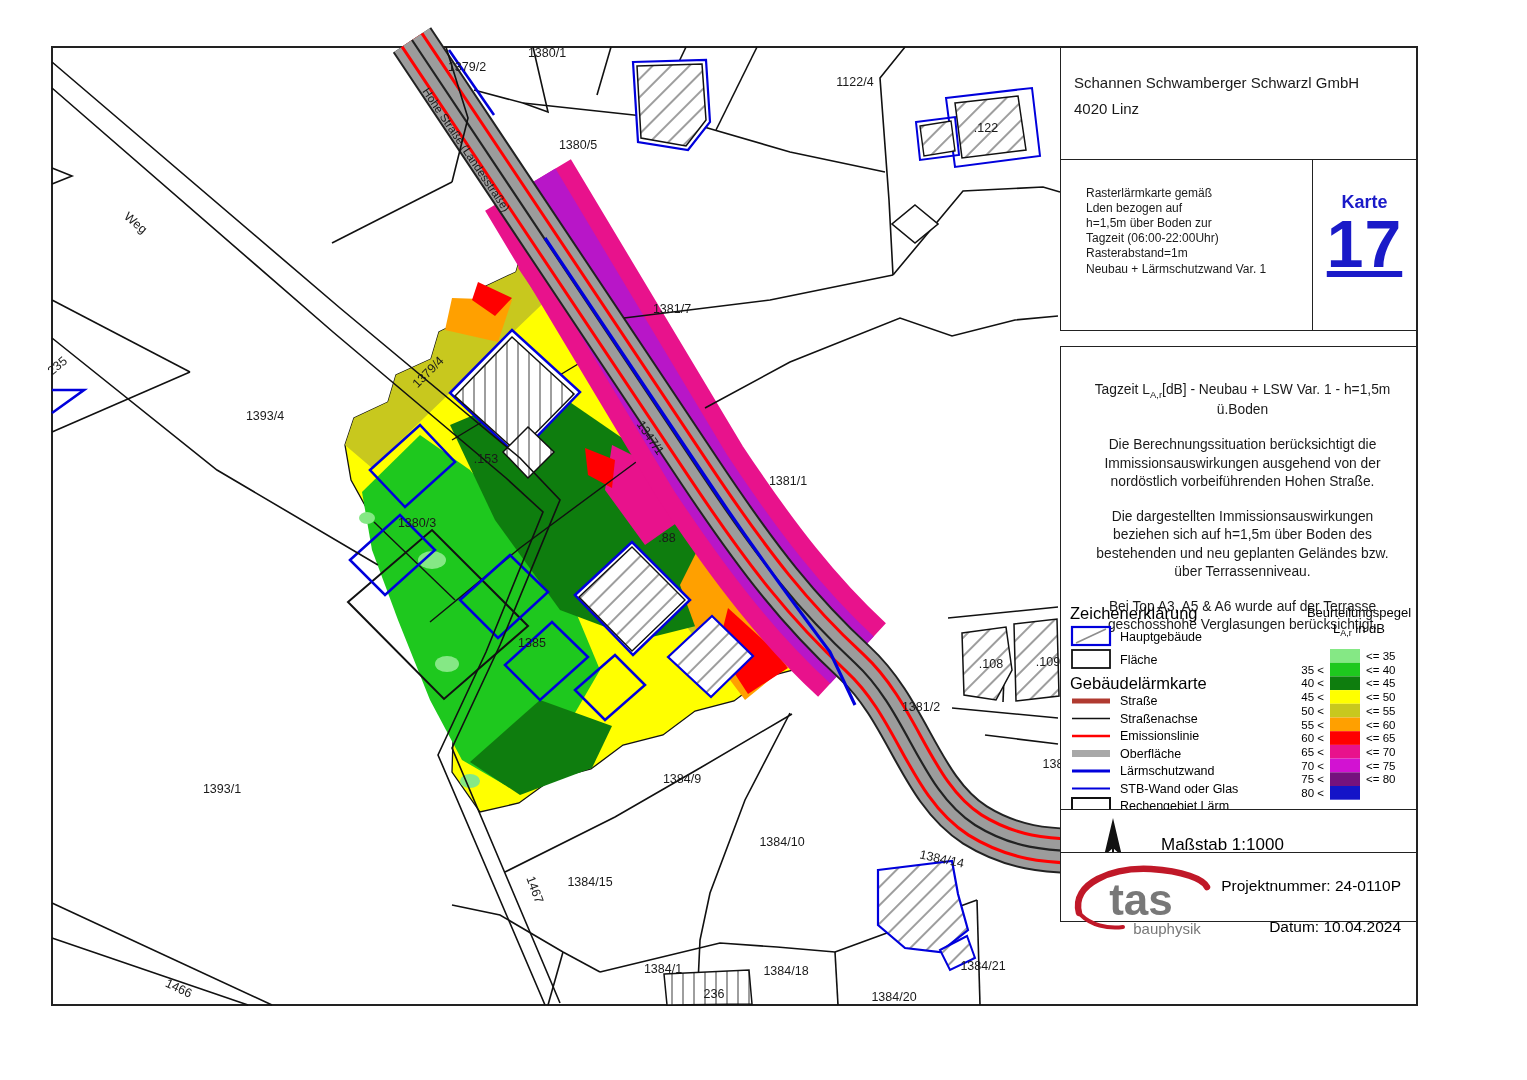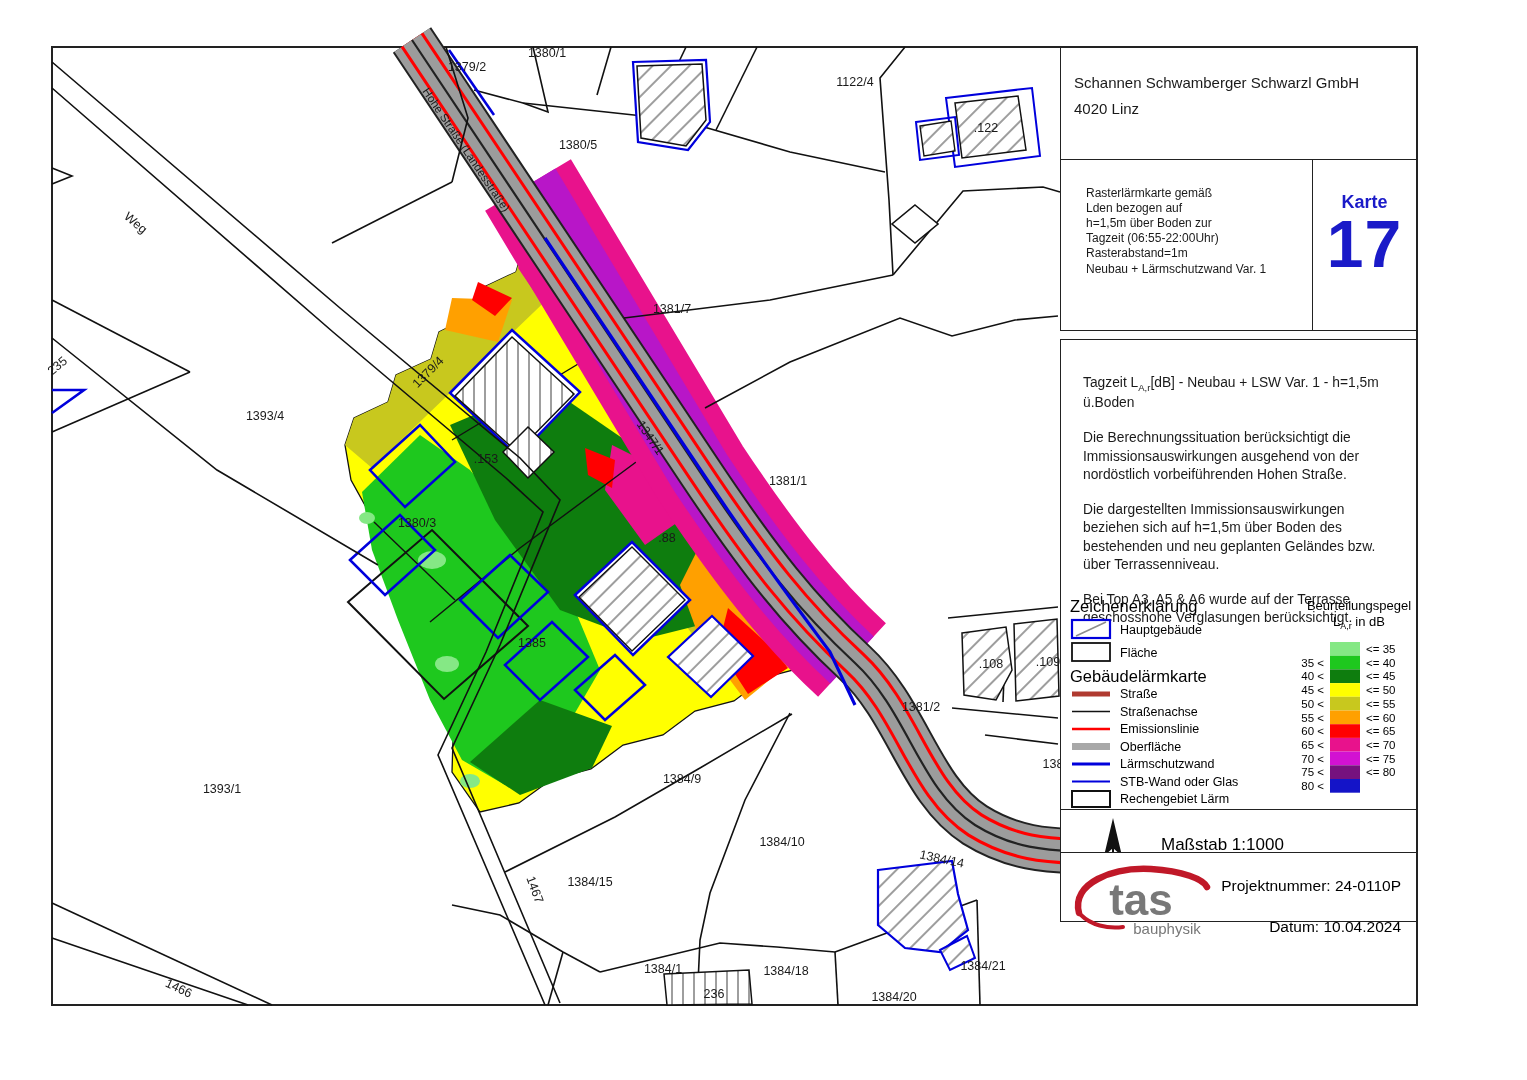--- a/index.html
+++ b/index.html
@@ -10,22 +10,22 @@
   #box-company{top:47px;height:114px;}
   #box-company div{padding-left:13px;font-size:15px;}
   #box-company .l1{padding-top:26px;}
   #box-company .l2{padding-top:9px;}
   #box-company .l3{padding-top:9px;}
   #box-info{top:159px;height:172px;display:flex;}
   #info-left{width:252px;box-sizing:border-box;border-right:1.6px solid #222;padding:26px 0 16px 25px;font-size:12px;line-height:1.26;}
   #info-left .variant{}
   #info-right{flex:1;text-align:center;}
   .karte-word{margin-top:32px;font-size:18px;font-weight:bold;text-align:center;}
-  .karte-num{font-size:66px;font-weight:bold;line-height:0.95;letter-spacing:1px;}
-  #box-desc{top:339px;height:482px;}
+  .karte-num{font-size:66px;font-weight:bold;line-height:0.95;letter-spacing:1px;text-decoration:underline;}
+  #box-desc{top:346px;height:482px;text-align:center;}
   #desc-text{padding:34px 14px 0 22px;font-size:13.8px;line-height:1.32;}
   #desc-text .para{margin-top:17px;}
   #desc-text sub{font-size:9.5px;}
   #legend-svg{position:absolute;left:1px;top:255px;}
   #box-scale{top:809px;height:99px;}
   #box-footer{top:852px;height:70px;}
   .svgfill{display:block;}
   text{font-family:"Liberation Sans", sans-serif;}
 </style>
 </head>
@@ -231,21 +231,21 @@
 <div class="tb" id="box-company">
   <div class="l1">Schannen Schwamberger Schwarzl GmbH</div>
   <div class="l3">4020 Linz</div>
 </div>
 
 <div class="tb" id="box-info">
   <div id="info-left">
     <div>Rasterlärmkarte gemäß</div>
     <div>Lden bezogen auf</div>
     <div>h=1,5m über Boden zur</div>
-    <div>Tagzeit (06:55-22:00Uhr)</div>
+    <div>Tagzeit (06:00-22:00Uhr)</div>
     <div>Rasterabstand=1m</div>
     <div class="variant">Neubau + Lärmschutzwand Var. 1</div>
   </div>
   <div id="info-right" style="color:#1A1AC8;">
     <div class="karte-word">Karte</div>
     <div class="karte-num">17</div>
   </div>
 </div>
 
 <div class="tb" id="box-desc">

